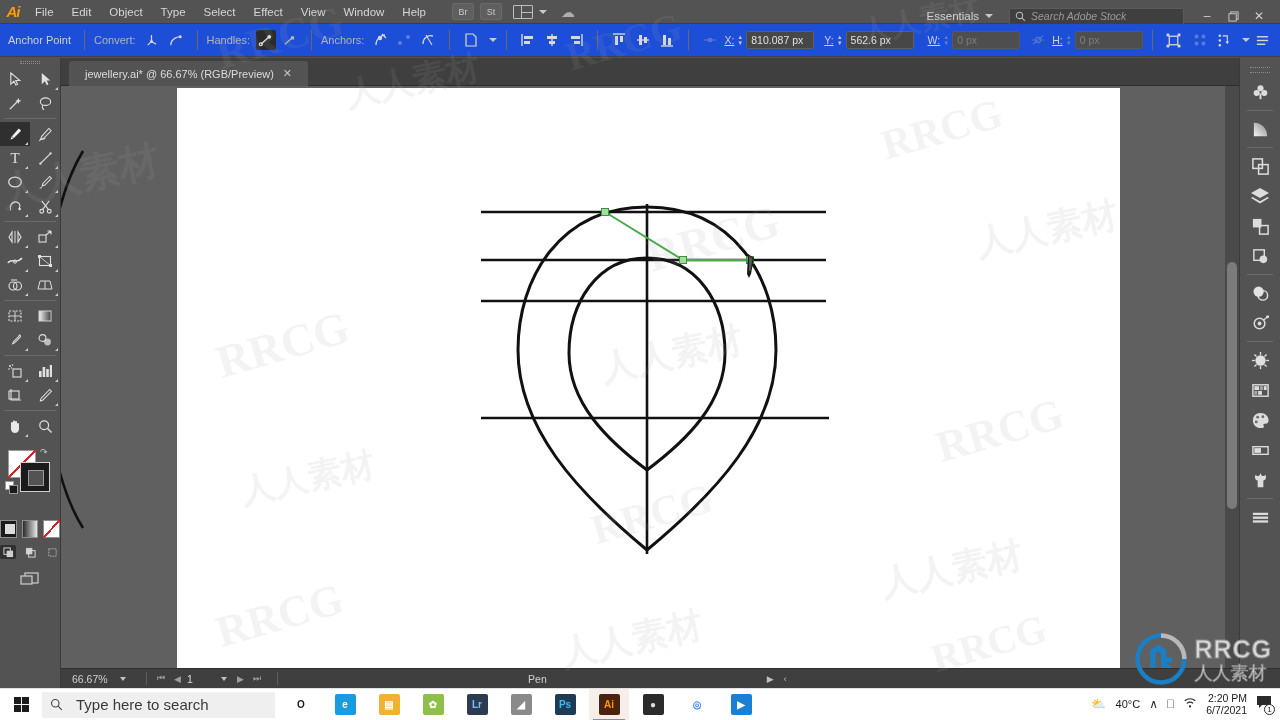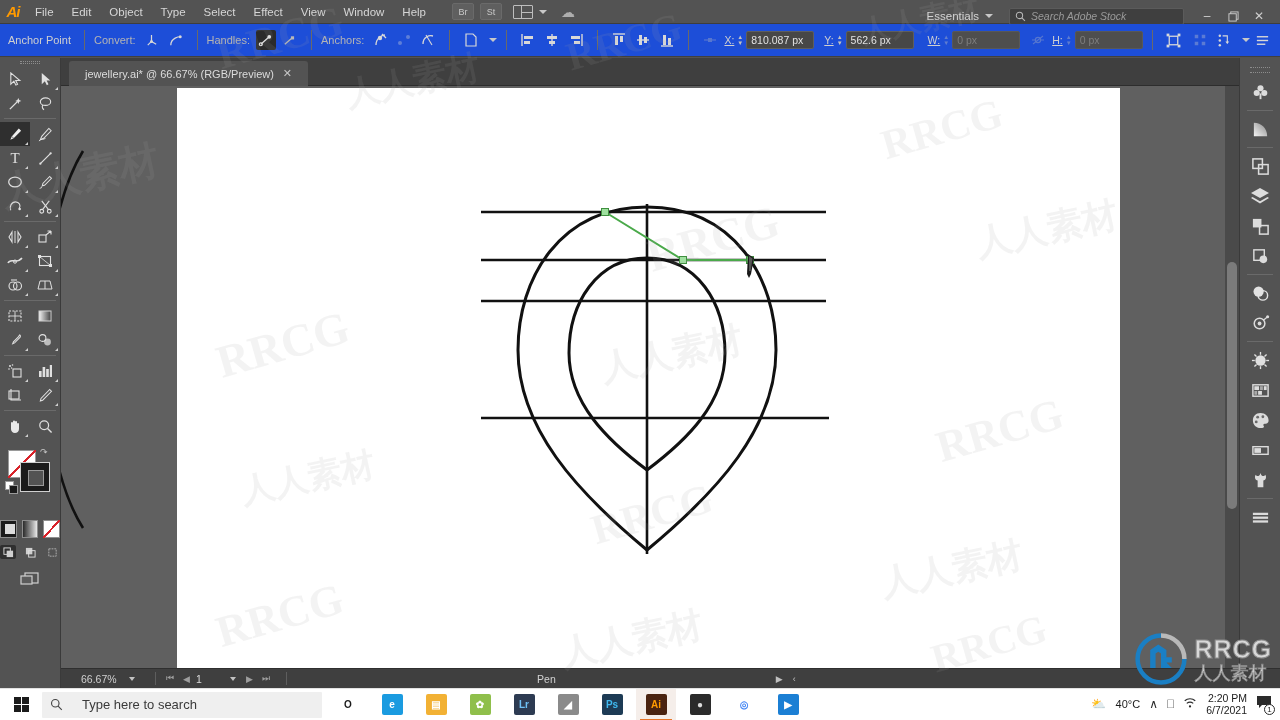--- a/index.html
+++ b/index.html
@@ -167,21 +167,21 @@
     background: #535353; border-left: 1px solid #3a3a3a;
     display:flex; flex-direction:column; align-items:center; padding-top: 4px;
   }
   .rd-grip { width: 20px; height: 6px; border-top:1px dotted #8d8d8d; border-bottom:1px dotted #8d8d8d; margin: 5px 0 4px;}
   .rd-icon { width: 32px; height: 30px; display:flex; align-items:center; justify-content:center;
              color: #d8d8d8; }
   .rd-sep { width: 26px; height:1px; background:#6a6a6a; margin: 3px 0; }
   .statusbar-real {
     position: absolute; left: 61px; right: 0; bottom: 32px; height: 20px;
     background: #3f3f3f; border-top: 1px solid #2f2f2f;
-    display: flex; align-items: center; padding-left: 20px;
+    display: flex; align-items: center; padding-left: 11px;
     font-size: 10.5px; color: #cfcfcf;
   }
   .sb-zoom { width: 44px; }
   .sb-caret { width:0;height:0;border-left:3.5px solid transparent;border-right:3.5px solid transparent;
               border-top:4px solid #c2c2c2; margin: 0 10px 0 4px; }
   .sb-nav { display:flex; align-items:center; gap: 9px; color:#9e9e9e; font-size: 9px; margin-right:6px;}
   .sb-page { width: 30px; color:#dcdcdc; font-size:10.5px; }
   .sb-vsep { width:1px; height:13px; background:#5e5e5e; margin: 0 10px; }
   .sb-tool { margin-left: 240px; color:#d2d2d2; }
   .sb-play { margin-left: 220px; color:#c0c0c0; font-size:9px; display:flex; gap:10px; }
@@ -189,23 +189,23 @@
   
   .taskbar {
     position: absolute; left: 0; bottom: 0; width: 1280px; height: 32px;
     background: #ffffff; display: flex; align-items: center;
     border-top: 1px solid #e2e2e2;
   }
   .tb-start { width: 42px; height:32px; display:flex; align-items:center; justify-content:center; }
   .winlogo { width:15px;height:15px; display:grid; grid-template-columns:7px 7px; grid-template-rows:7px 7px; gap:1px;}
   .winlogo div{ background:#1b1b1b; }
   .tb-search {
-    width: 280px; height: 26px; background: #efefef; border-radius: 1px;
-    display:flex; align-items:center; padding: 0 8px; gap: 19px;
-    font-size: 13px; color: #3a3a3a;
+    width: 233px; height: 26px; background: #efefef; border-radius: 1px;
+    display:flex; align-items:center; padding: 0 8px; gap: 13px;
+    font-size: 15px; color: #3a3a3a;
   }
   .tb-apps { display:flex; align-items:center; margin-left: 6px; gap: 4px; }
   .tb-app { width: 40px; height: 32px; display:flex; align-items:center; justify-content:center; position:relative;}
   .tb-app.active { background: #f5eeea; }
   .tb-app.active:after { content:""; position:absolute; left:4px; right:4px; bottom:0; height:2px; background:#e8762a; }
   .app-tile { width: 21px; height: 21px; border-radius:2px; display:flex; align-items:center;
               justify-content:center; font-size:10px; font-weight:bold; color:#fff; }
   .tray { position:absolute; right:0; bottom:0; height:32px; display:flex; align-items:center; gap:9px; padding-right: 8px;}
   .tray-txt { font-size: 11px; color:#1b1b1b; }
   .tray-clock { font-size: 10.5px; color:#1b1b1b; line-height: 12px; text-align:right; }

